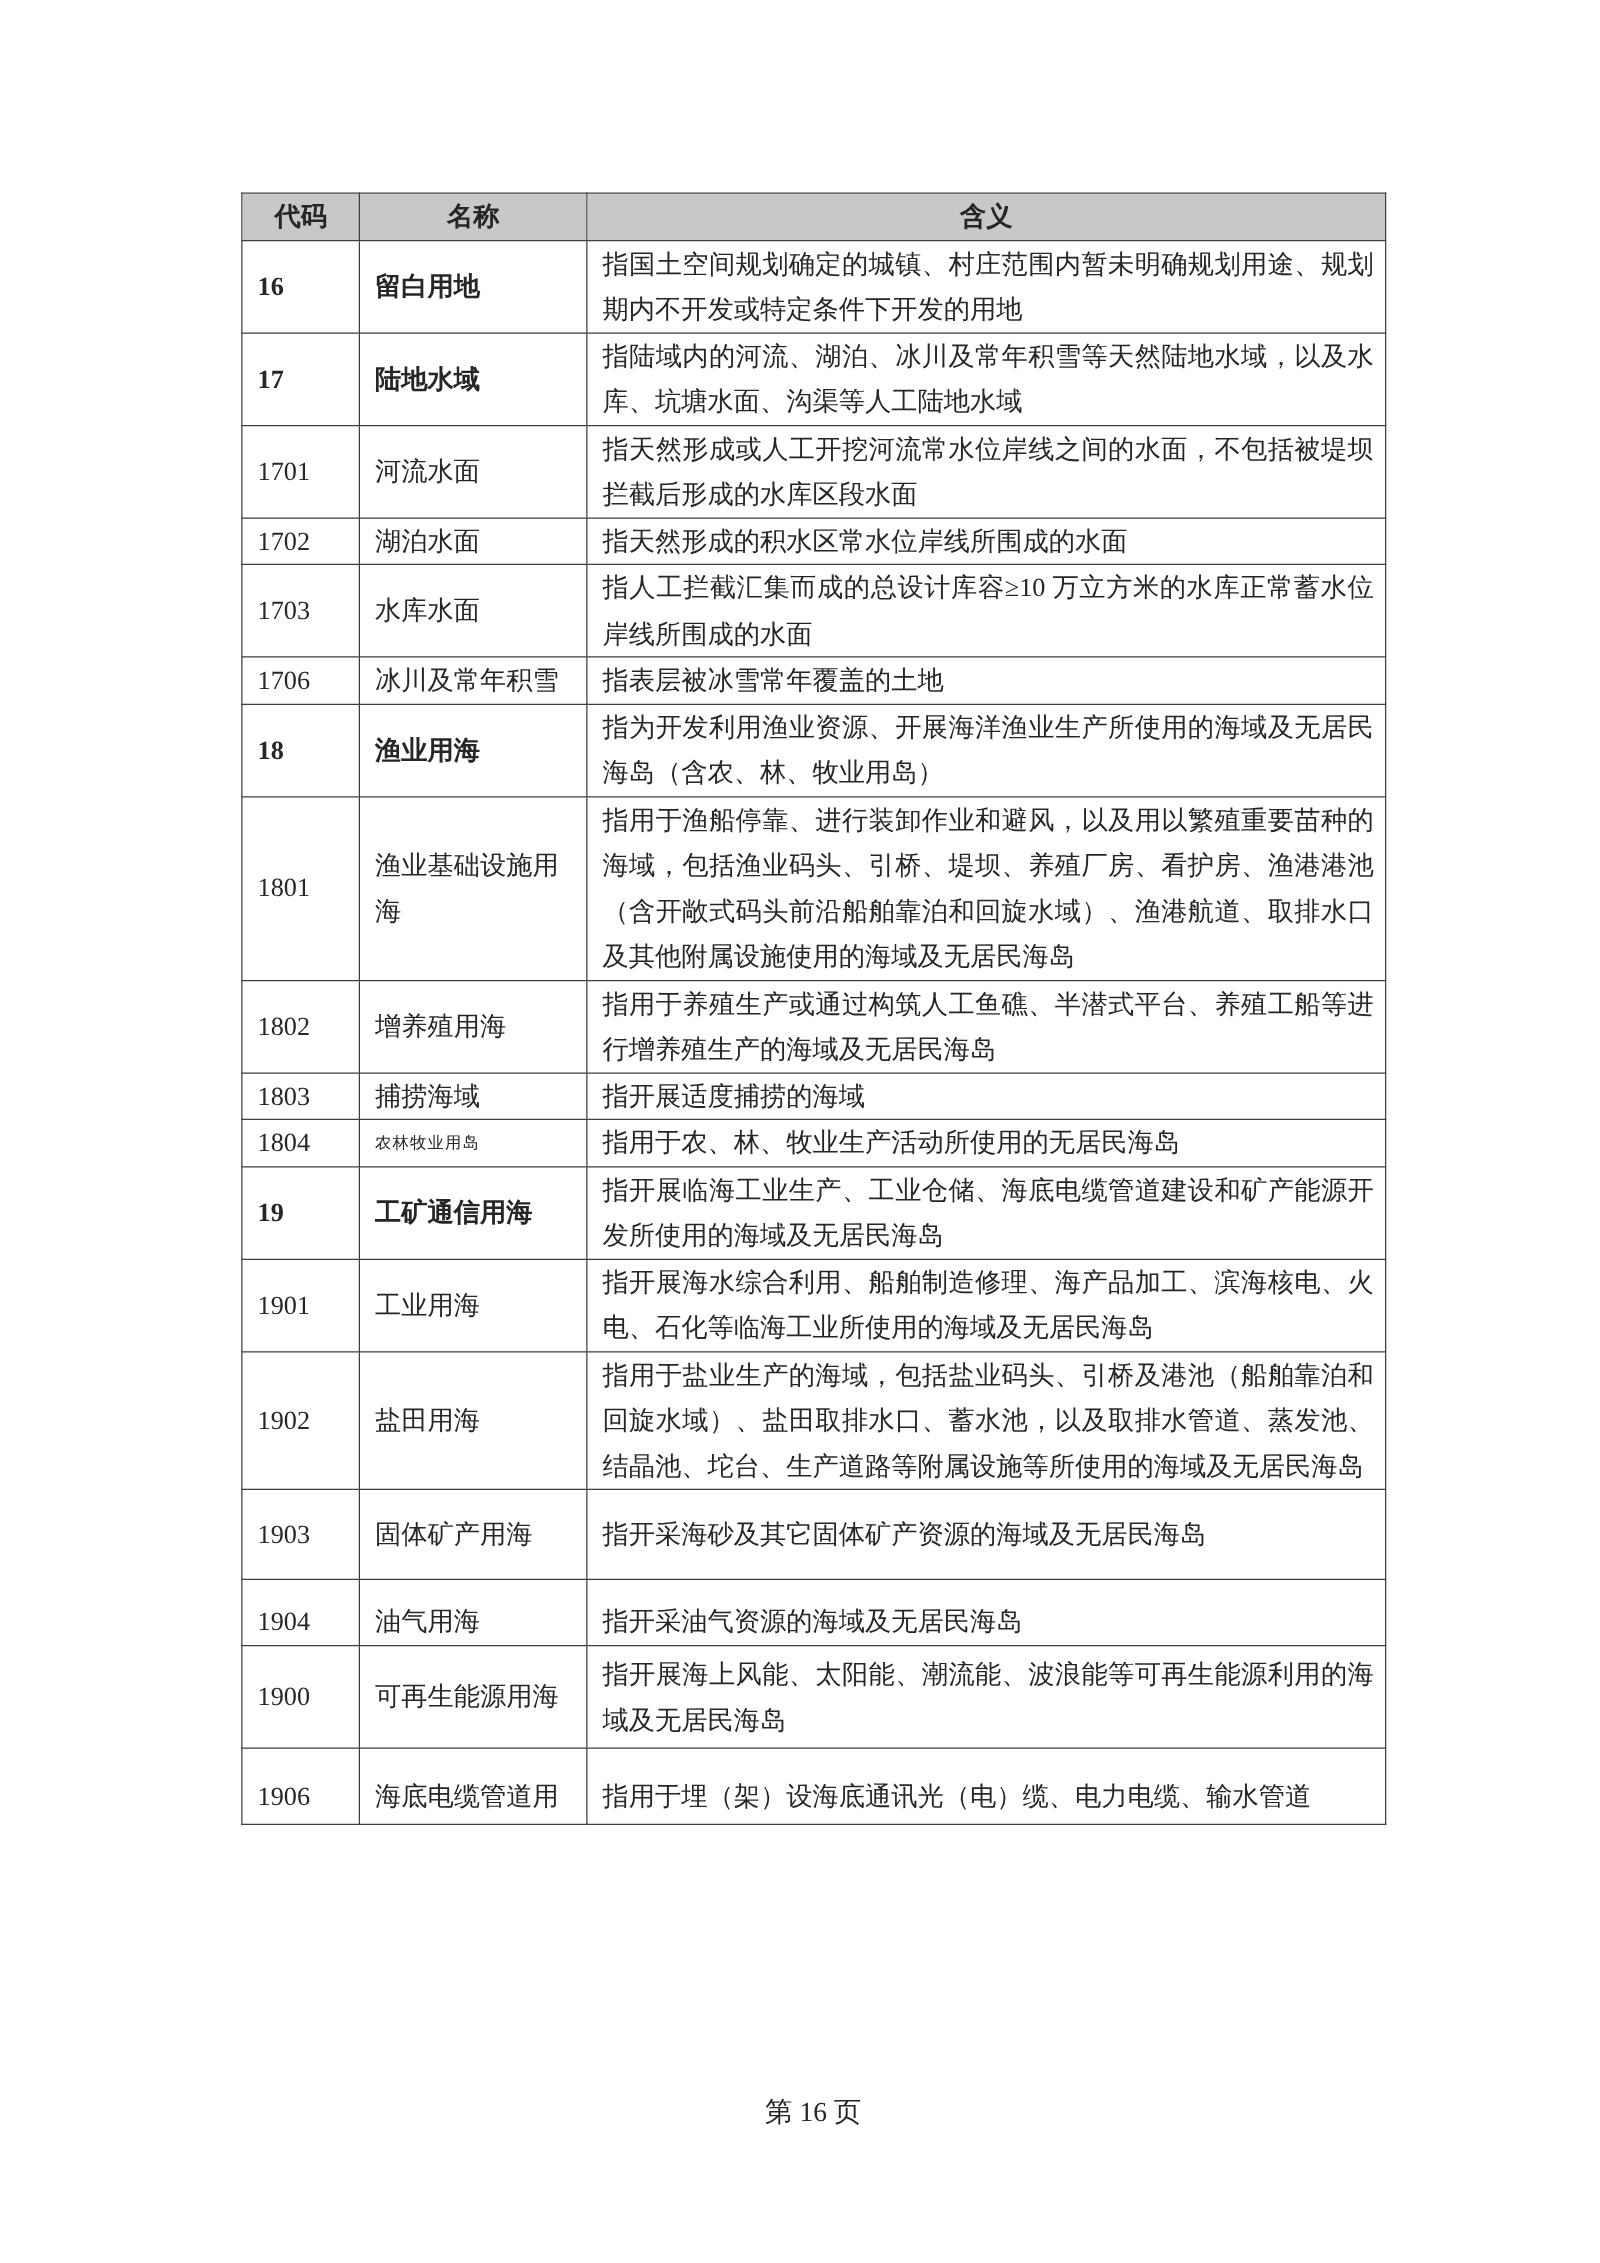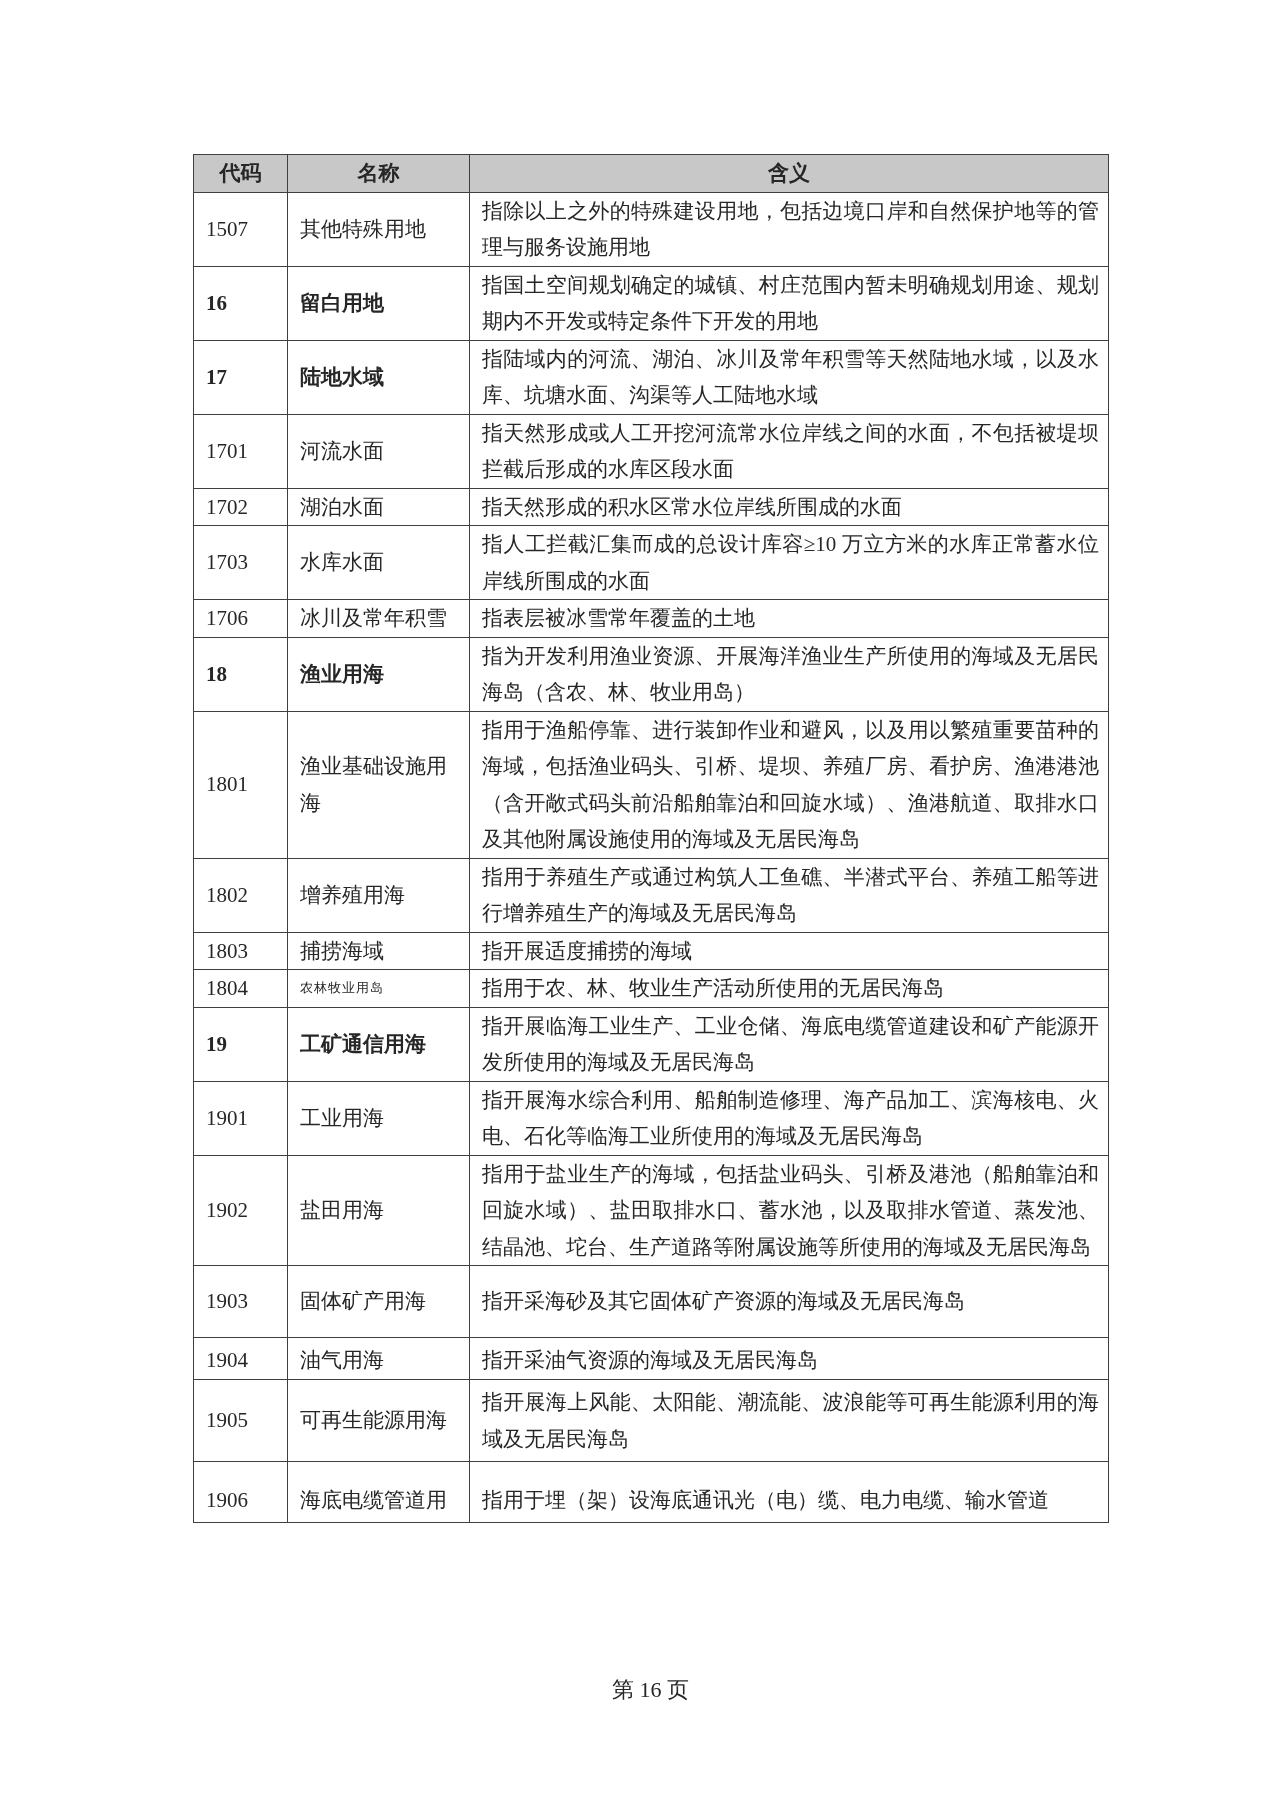--- a/index.html
+++ b/index.html
@@ -59,21 +59,21 @@
   tr.bold-row td.code-cell,
   tr.bold-row td.name-cell {
     font-weight: bold;
   }
   tr.alt-name td.name-cell {
     font-size: 13px;
     letter-spacing: 1px;
   }
   
   tr[data-row-code="1903"] td { padding-top: 17px; padding-bottom: 17px; }
-  tr[data-row-code="1904"] td { padding-top: 4px;  padding-bottom: 1px; }
+  tr[data-row-code="1904"] td { padding-top: 15px;  padding-bottom: 1px; }
   tr[data-row-code="1905"] td { padding-top: 4px;  padding-bottom: 4px; }
   tr[data-row-code="1906"] td { padding-top: 20px;  padding-bottom: 3px; }
 
   .page-footer {
     position: absolute;
     left: 193px;
     top: 1675px;
     width: 915px;
     text-align: center;
     font-size: 22px;
@@ -90,25 +90,20 @@
     <col class="c-meaning">
   </colgroup>
   <thead>
     <tr>
       <th>代码</th>
       <th>名称</th>
       <th>含义</th>
     </tr>
   </thead>
   <tbody>
-      <tr data-row-code="1507">
-    <td class="code-cell">1507</td>
-    <td class="name-cell">其他特殊用地</td>
-    <td class="meaning-cell">指除以上之外的特殊建设用地，包括边境口岸和自然保护地等的管理与服务设施用地</td>
-  </tr>
       <tr data-row-code="16" class="bold-row">
     <td class="code-cell">16</td>
     <td class="name-cell">留白用地</td>
     <td class="meaning-cell">指国土空间规划确定的城镇、村庄范围内暂未明确规划用途、规划期内不开发或特定条件下开发的用地</td>
   </tr>
       <tr data-row-code="17" class="bold-row">
     <td class="code-cell">17</td>
     <td class="name-cell">陆地水域</td>
     <td class="meaning-cell">指陆域内的河流、湖泊、冰川及常年积雪等天然陆地水域，以及水库、坑塘水面、沟渠等人工陆地水域</td>
   </tr>
@@ -176,21 +171,21 @@
     <td class="code-cell">1903</td>
     <td class="name-cell">固体矿产用海</td>
     <td class="meaning-cell">指开采海砂及其它固体矿产资源的海域及无居民海岛</td>
   </tr>
       <tr data-row-code="1904">
     <td class="code-cell">1904</td>
     <td class="name-cell">油气用海</td>
     <td class="meaning-cell">指开采油气资源的海域及无居民海岛</td>
   </tr>
       <tr data-row-code="1905">
-    <td class="code-cell">1905</td>
+    <td class="code-cell">1900</td>
     <td class="name-cell">可再生能源用海</td>
     <td class="meaning-cell">指开展海上风能、太阳能、潮流能、波浪能等可再生能源利用的海域及无居民海岛</td>
   </tr>
       <tr data-row-code="1906">
     <td class="code-cell">1906</td>
     <td class="name-cell">海底电缆管道用</td>
     <td class="meaning-cell">指用于埋（架）设海底通讯光（电）缆、电力电缆、输水管道</td>
   </tr>
     </tbody>
 </table>

